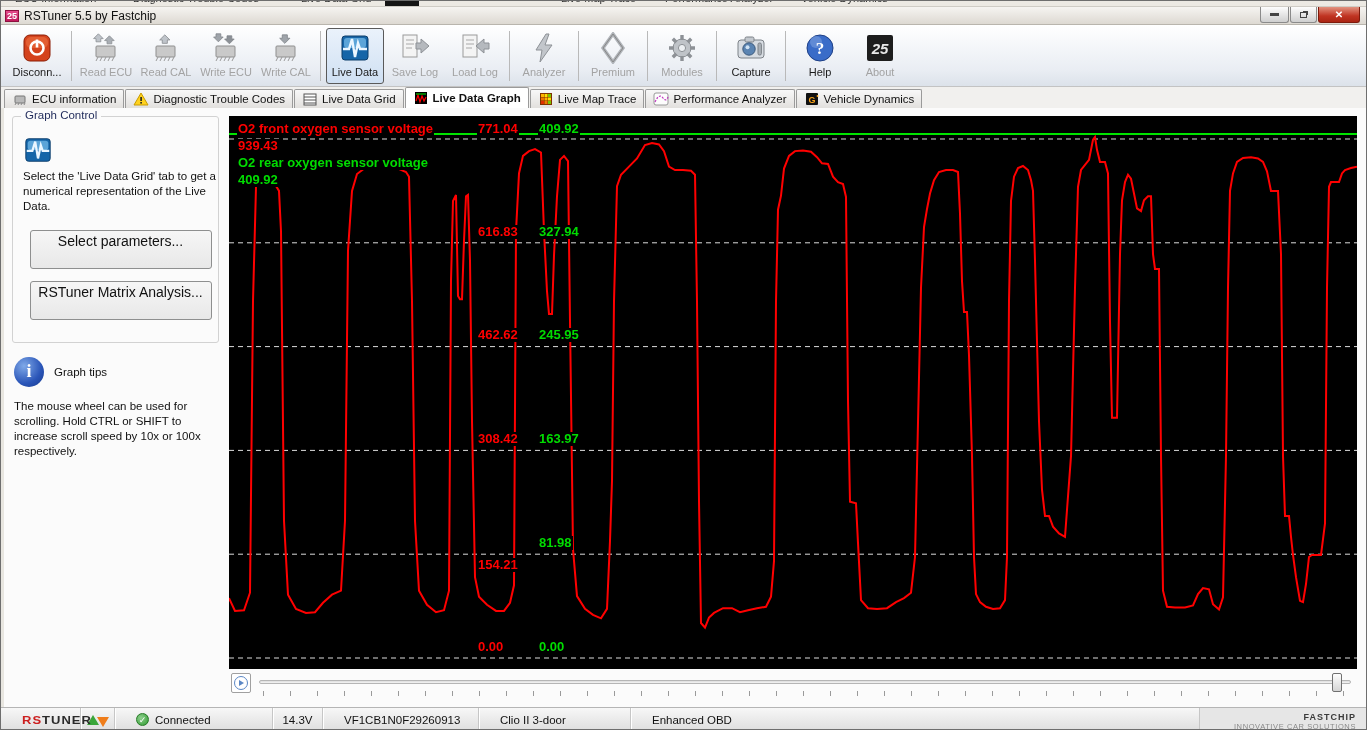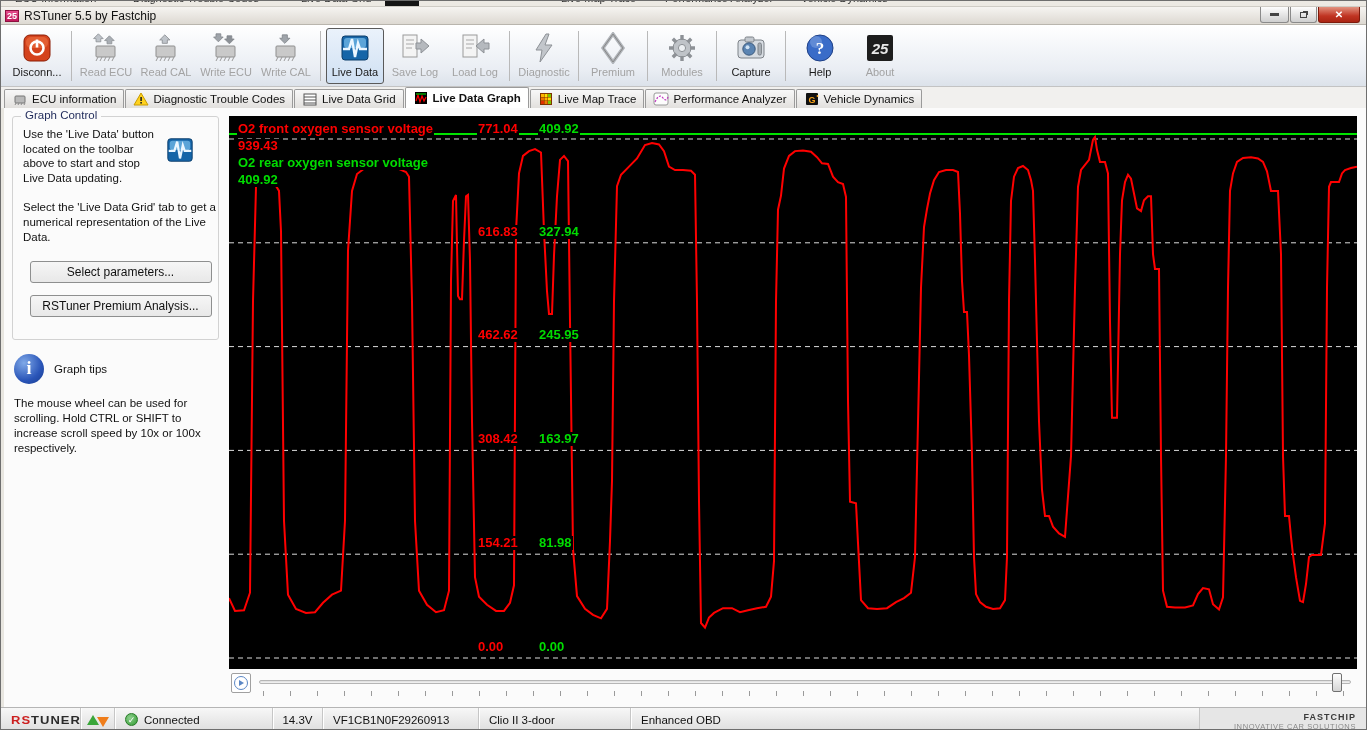--- a/index.html
+++ b/index.html
@@ -47,21 +47,21 @@
   .tico{width:16px;height:16px;flex:0 0 auto;}
   
   .content{position:absolute;left:0;top:107px;width:1367px;height:599px;background:#fbfbfb;}
   .sidebar{position:absolute;left:0;top:0;width:228px;height:599px;border-left:3px solid #e8e6e0;padding:8px 10px 0 8px;font-size:11.5px;color:#111;}
   .gbox{border:1px solid #d2d2d2;border-radius:3px;padding:8px 0 10px 10px;position:relative;margin-bottom:14px;}
   .gbox .gtitle{position:absolute;top:-8px;left:8px;background:#fbfbfb;padding:0 4px;color:#1f2a5a;font-size:11.5px;}
   .gc-row{display:flex;gap:6px;}
   .gc-row p{margin:2px 0 10px 0;width:136px;line-height:1.28;}
   .gc-p2{margin:4px 0 16px 0;line-height:1.3;}
   .ldico{width:30px;height:30px;margin-top:10px;}
-  .sbtn{display:block;width:182px;margin:0 auto 12px auto;height:22px;font-size:12px;
+  .sbtn{display:block;width:182px;margin:0 auto 12px auto;height:39px;font-size:14px;
     background:linear-gradient(#f6f6f6,#e8e8e8);border:1px solid #8e8f8f;border-radius:3px;text-align:center;line-height:20px;color:#111;}
   .ts-btns{display:flex;gap:8px;margin-top:6px;}
   .ts-btns .sbtn{margin:0;}
   .ts-plus,.ts-minus{width:40px!important;}
   .ts-def{width:84px!important;margin-left:12px!important;}
   .tips-head{display:flex;align-items:center;gap:10px;margin:10px 0 12px 2px;}
   .info-ico{width:30px;height:30px;border-radius:50%;background:radial-gradient(circle at 10px 9px,#7fa9e8,#2a55b8 60%,#173a8c);
     color:#fff;font-weight:bold;font-size:18px;font-family:"Liberation Serif",serif;display:flex;align-items:center;justify-content:center;}
   .tips p{margin:0 0 14px 2px;line-height:1.3;}
   
@@ -76,21 +76,21 @@
   .playbtn .circ{width:14px;height:14px;border-radius:50%;border:1.5px solid #5b87c5;display:flex;align-items:center;justify-content:center;}
   .playbtn .tri{width:0;height:0;border-left:5px solid #5b87c5;border-top:3.5px solid transparent;border-bottom:3.5px solid transparent;margin-left:1px;}
   .track{position:absolute;left:30px;right:6px;top:9px;height:4px;background:linear-gradient(#dcdcdc,#f4f4f4);border:1px solid #b5b5b5;border-radius:2px;}
   .thumb{position:absolute;right:8px;top:-8px;width:10px;height:19px;background:linear-gradient(#fefefe,#d4d4d4);border:1px solid #707070;border-radius:2px;}
   .ticks{position:absolute;left:34px;right:6px;top:20px;height:5px;
     background:repeating-linear-gradient(90deg,#9a9a9a 0 1px,transparent 1px 27px);}
   
   .statusbar{position:absolute;left:0;top:706px;width:1367px;height:24px;
     background:linear-gradient(#f7f7f7,#dedede);border-top:1px solid #b5b5b5;
     display:flex;align-items:center;font-size:11.5px;color:#111;}
-  .seg{height:100%;display:flex;align-items:center;border-right:1px solid #c6c6c6;box-shadow:1px 0 0 #fff;padding:0 10px;white-space:nowrap;}
+  .seg{height:100%;display:flex;align-items:center;border-right:1px solid #c6c6c6;box-shadow:1px 0 0 #fff;padding:0 21px;white-space:nowrap;}
   .brand{font-weight:900;font-size:13px;letter-spacing:1px;transform:scaleY(0.9);}
   .brand b{color:#cc1f1f;} .brand span{color:#2b2b2b;}
   .arrow-up{width:0;height:0;border-bottom:10px solid #3aa63a;border-left:6px solid transparent;border-right:6px solid transparent;}
   .arrow-dn{width:0;height:0;border-top:10px solid #ef7d1a;border-left:6px solid transparent;border-right:6px solid transparent;margin-left:-2px;margin-top:4px;}
   .okico{width:13px;height:13px;border-radius:50%;background:radial-gradient(circle at 4px 4px,#8fd08f,#2f9a2f);color:#fff;
     font-size:9px;line-height:13px;text-align:center;margin-right:6px;border:1px solid #257a25;}
   .seg .gap{display:inline-block;width:22px;}
   .seg.grow{flex:1;}
   .vendor{width:168px;justify-content:flex-end;border-right:none;text-align:right;display:flex;flex-direction:column;align-items:flex-end;padding-right:12px;background:#e6e6e6;height:100%;}
   .vendor .v1{font-size:9px;font-weight:bold;color:#3a3a3a;letter-spacing:1px;line-height:10px;margin-top:3px;}
@@ -195,21 +195,21 @@
         <path d="M7 8 h8 M7 12 h8 M7 16 h6" stroke="#a8a8a8"></path>
         <path d="M17 14 l8-7 v4 h5 v6 h-5 v4 z" fill="#b5b9be" stroke="#8d9196"></path>
       </svg>
       <span class="lbl">Load Log</span>
     </div>
     <div class="tsep"></div>
     <div class="tbtn disabled">
       <svg class="ico" viewBox="0 0 32 32">
         <path d="M18 2 L8 18 h6 L12 30 L24 13 h-7 L21 2 z" fill="#c2c6cb" stroke="#8d9196"></path>
       </svg>
-      <span class="lbl">Diagnostic</span>
+      <span class="lbl">Analyzer</span>
     </div>
     <div class="tsep"></div>
     <div class="tbtn disabled">
       <svg class="ico" viewBox="0 0 32 32">
         <path d="M16 2 L26 16 L16 30 L6 16 z" fill="none" stroke="#b0b4b9" stroke-width="3.4"></path>
         <path d="M16 2 L26 16 L16 30 L6 16 z" fill="none" stroke="#888" stroke-width="1"></path>
       </svg>
       <span class="lbl">Premium</span>
     </div>
     <div class="tsep"></div>
@@ -314,30 +314,29 @@
       <span>Vehicle Dynamics</span>
     </div>
   </div>
 
   <div class="content">
 
     <div class="sidebar">
       <div class="gbox">
         <span class="gtitle">Graph Control</span>
         <div class="gc-row">
-          <p>Use the 'Live Data' button located on the toolbar above to start and stop Live Data updating.</p>
           <svg class="ldico" viewBox="0 0 32 32">
             <rect x="3" y="4" width="26" height="24" rx="3" fill="#1565a8" stroke="#0d3e6b"></rect>
             <rect x="5" y="6" width="22" height="10" rx="3" fill="#6db4e3" opacity="0.8"></rect>
             <polyline points="4,17 10,17 13,7 16,25 19,11 21,17 28,17" fill="none" stroke="#eaf6ff" stroke-width="2.4"></polyline>
           </svg>
         </div>
         <p class="gc-p2">Select the 'Live Data Grid' tab to get a numerical representation of the Live Data.</p>
         <div class="sbtn">Select parameters...</div>
-        <div class="sbtn">RSTuner Premium Analysis...</div>
+        <div class="sbtn">RSTuner Matrix Analysis...</div>
       </div>
 
 
       <div class="tips">
         <div class="tips-head">
           <div class="info-ico">i</div>
           <span>Graph tips</span>
         </div>
         <p>The mouse wheel can be used for scrolling. Hold CTRL or SHIFT to increase scroll speed by 10x or 100x respectively.</p>
       </div>
@@ -360,21 +359,21 @@
       <span class="glabel gred" style="left:8px;top:23px">939.43</span>
       <span class="glabel ggreen" style="left:8px;top:40px">O2 rear oxygen sensor voltage</span>
       <span class="glabel ggreen" style="left:8px;top:57px">409.92</span>
 
       <span class="glabel gred" style="left:248px;top:109px">616.83</span>
       <span class="glabel ggreen" style="left:309px;top:109px">327.94</span>
       <span class="glabel gred" style="left:248px;top:212px">462.62</span>
       <span class="glabel ggreen" style="left:309px;top:212px">245.95</span>
       <span class="glabel gred" style="left:248px;top:316px">308.42</span>
       <span class="glabel ggreen" style="left:309px;top:316px">163.97</span>
-      <span class="glabel gred" style="left:248px;top:420px">154.21</span>
+      <span class="glabel gred" style="left:248px;top:442px">154.21</span>
       <span class="glabel ggreen" style="left:309px;top:420px">81.98</span>
       <span class="glabel gred" style="left:248px;top:524px">0.00</span>
       <span class="glabel ggreen" style="left:309px;top:524px">0.00</span>
     </div>
 
     <div class="slider-row">
       <div class="playbtn">
         <div class="circ">
             <div class="tri"></div>
           </div>

